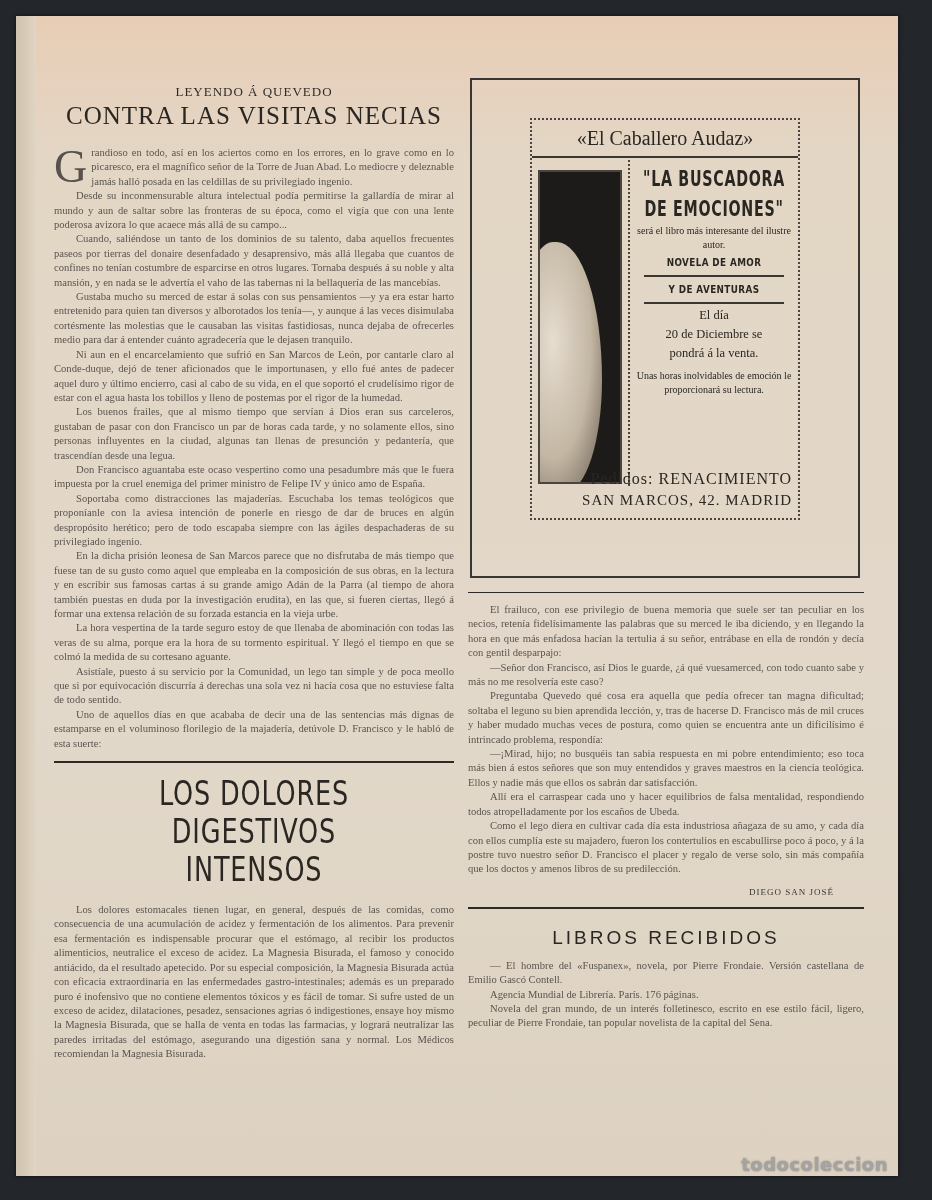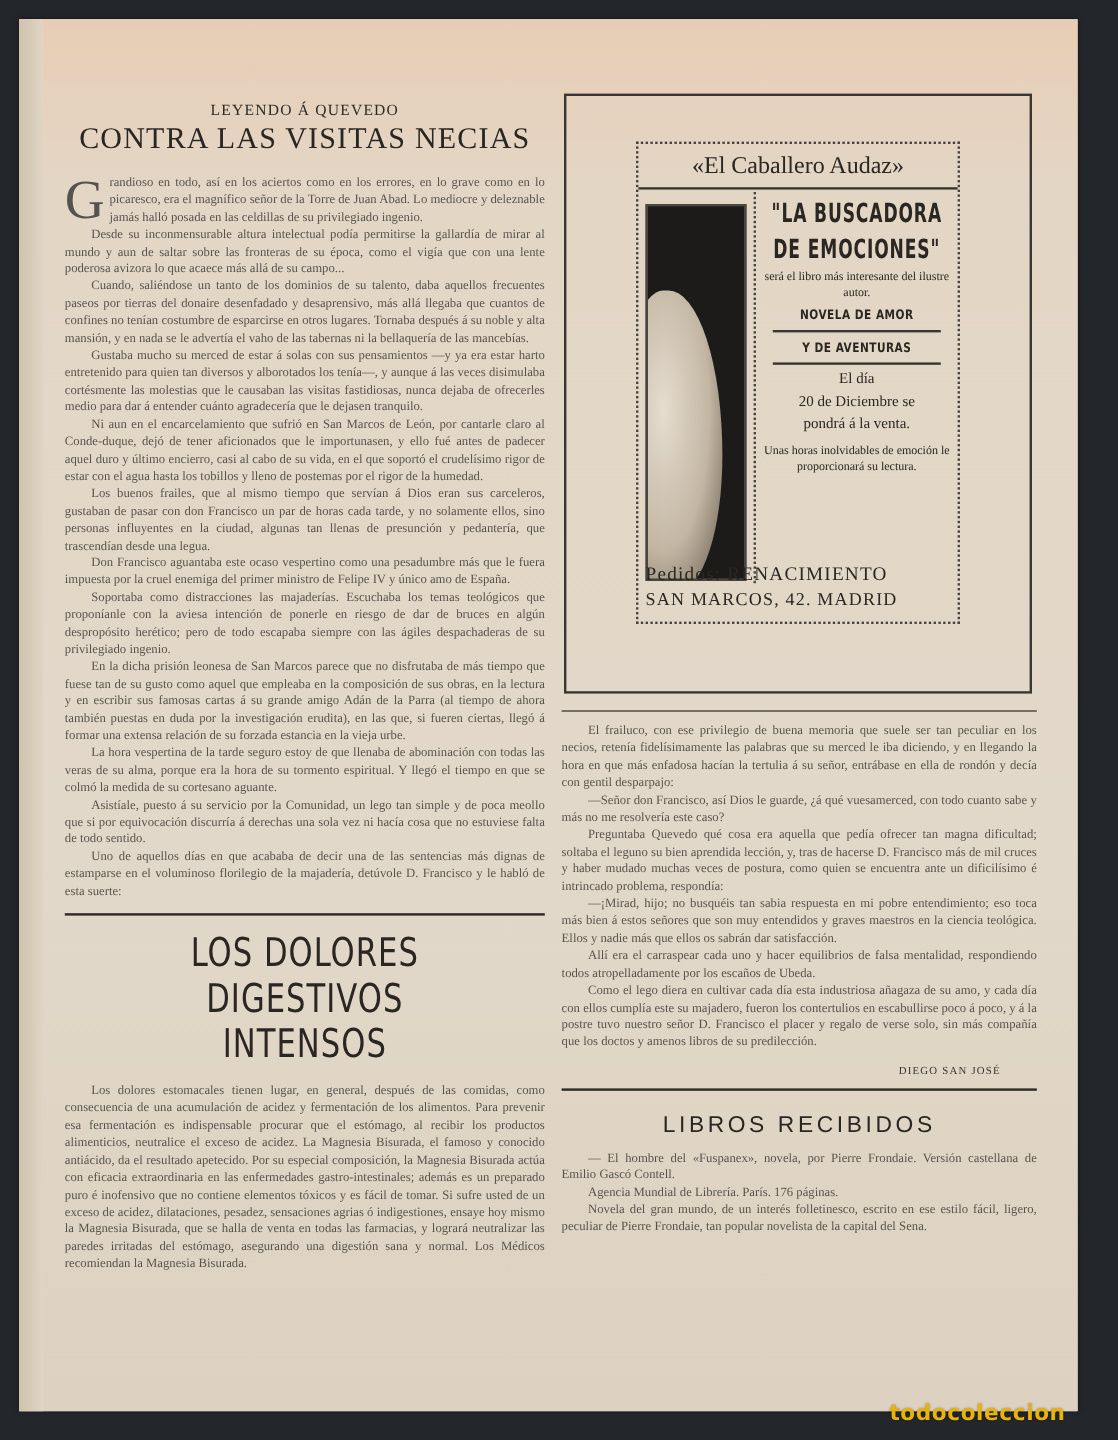--- a/index.html
+++ b/index.html
@@ -23,27 +23,27 @@
   .ad-photo{position:absolute;left:6px;top:50px;width:80px;height:310px;background:#1d1b19;border:2px solid #4a4540;overflow:hidden;}
   .face{position:absolute;left:-20px;top:70px;width:82px;height:250px;border-radius:40% 55% 45% 30%;
         background:radial-gradient(ellipse at 40% 40%,#e6ddd0 0%,#c3b6a3 55%,#8d8172 80%,#1d1b19 100%);}
   .ad-divider{position:absolute;left:96px;top:40px;width:0;height:326px;border-left:2px dotted #4a4540;}
   .ad-text{position:absolute;left:104px;top:44px;width:156px;text-align:center;color:#2a2723;}
   .ad-book{font-family:"DejaVu Sans Condensed","DejaVu Sans",sans-serif;font-size:22px;line-height:30px;letter-spacing:1px;font-weight:bold;transform:scaleX(.72);margin:0 -30px;}
   .ad-small{font-size:10px;line-height:14px;filter:blur(.3px);}
   .ad-caps{font-family:"DejaVu Sans",sans-serif;font-weight:bold;font-size:11px;letter-spacing:.5px;padding:4px 0;transform:scaleX(.8);}
   .ad-hr{height:2px;background:#3a3632;margin:2px 8px;}
   .ad-date{font-size:12.5px;line-height:19px;}
-  .ad-foot{position:absolute;left:6px;right:24px;bottom:8px;text-align:left;color:#2a2723;}
+  .ad-foot{position:absolute;left:6px;right:6px;bottom:8px;text-align:right;color:#2a2723;}
   .ad-f1{font-size:16px;line-height:22px;letter-spacing:1px;}
   .ad-f2{font-size:15px;line-height:20px;letter-spacing:1px;font-weight:normal;}
   .rule-r{height:1px;background:#2d2a26;margin:14px 0 10px 0;}
   .sig{text-align:right;font-size:9px;letter-spacing:1px;margin:10px 30px 6px 0;color:#3a3632;}
   .title3{text-align:center;font-family:"Liberation Sans","DejaVu Sans",sans-serif;font-size:19px;letter-spacing:3px;color:#2a2723;margin:18px 0 10px 0;font-weight:normal;}
-  .watermark{position:absolute;right:44px;bottom:12px;font-family:"DejaVu Sans",sans-serif;font-weight:bold;font-size:18px;color:#eab308;letter-spacing:.5px;text-shadow:0 0 2px rgba(0,0,0,.4);}
+  .watermark{position:absolute;right:44px;bottom:25px;font-family:"DejaVu Sans",sans-serif;font-weight:bold;font-size:18px;color:#a3a3a3;letter-spacing:.5px;text-shadow:0 0 2px rgba(0,0,0,.4);}
   .left-edge{position:absolute;left:0;top:0;width:20px;height:1160px;background:linear-gradient(90deg,#cfc2ae,#e0d5c4);}
 </style>
 </head>
 <body>
 
 <div class="page">
   <div class="left-edge"></div>
 
   <div class="col-left">
     <div class="kicker">LEYENDO Á QUEVEDO</div>

